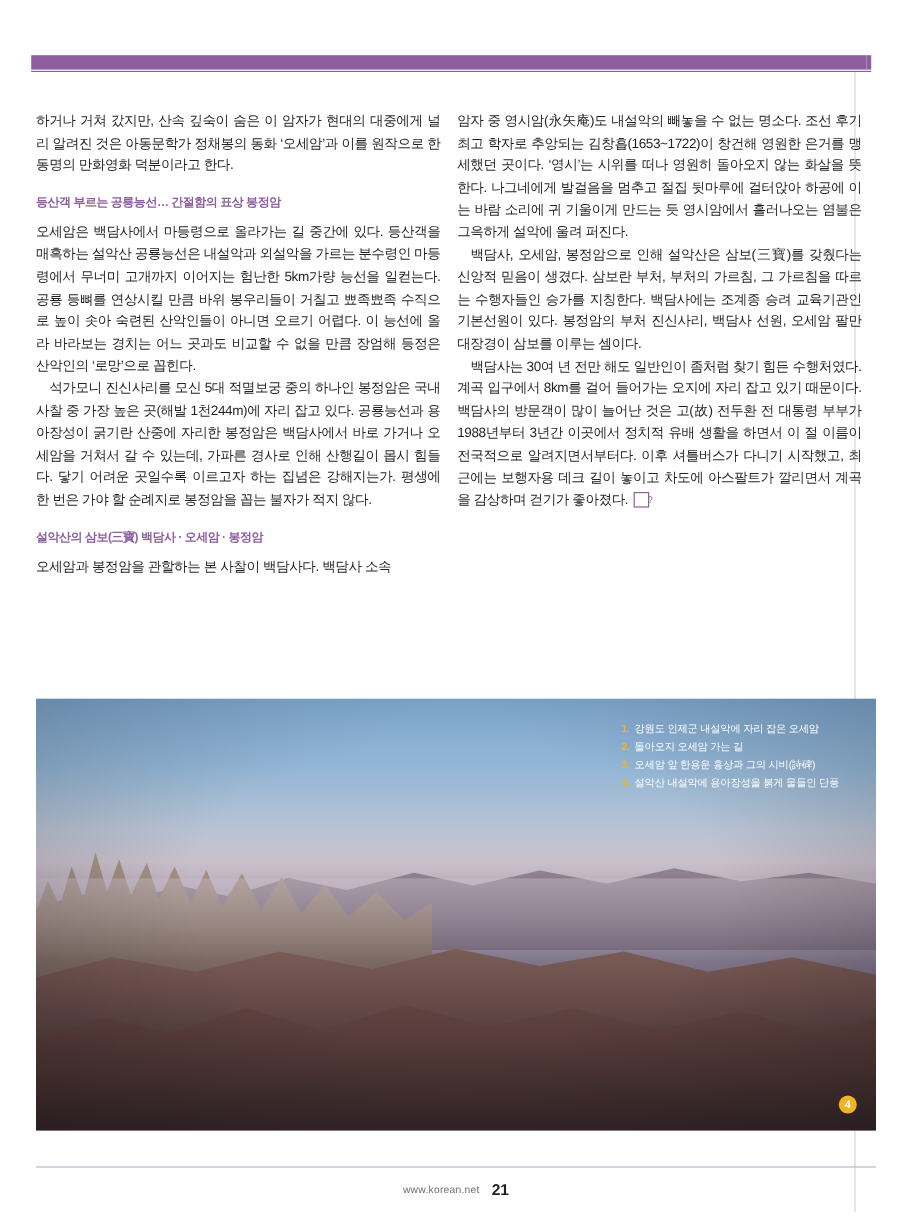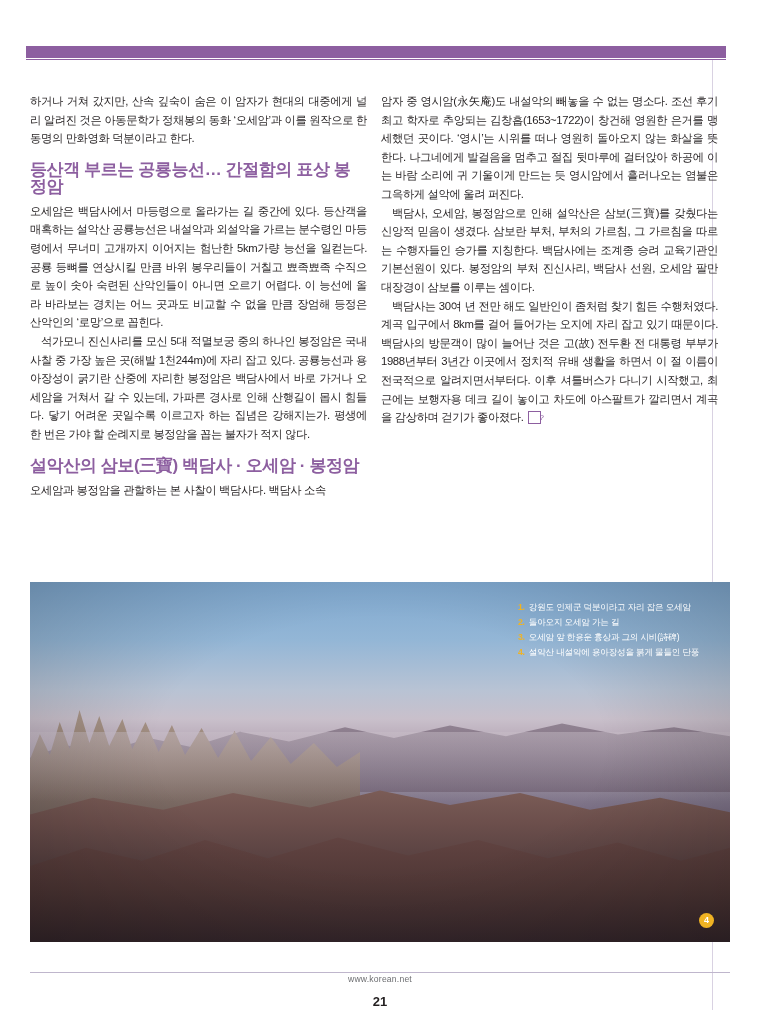--- a/index.html
+++ b/index.html
@@ -71,21 +71,21 @@
     color: #231f20;
   }
   p.body + p.body {
     text-indent: 11px;
   }
   p.body.noindent {
     text-indent: 0;
   }
   h3.sub {
     margin: 13px 0 7px 0;
-    font-size: 17px;
+    font-size: 10px;
     line-height: 17px;
     font-weight: bold;
     color: #8d5fa0;
     letter-spacing: -0.4px;
   }
   .endmark {
     display: inline-block;
     width: 11px;
     height: 11px;
     border: 1px solid #8d5fa0;
@@ -235,21 +235,20 @@
   .footer {
     position: absolute;
     left: 30px;
     top: 980px;
     width: 700px;
     height: 22px;
     display: flex;
     align-items: center;
     justify-content: center;
     gap: 10px;
-    flex-direction: column;
   }
   .footer-url {
     font-size: 8.6px;
     color: #6d6e71;
     letter-spacing: 0.2px;
   }
   .footer-page {
     font-size: 13px;
     font-weight: bold;
     color: #231f20;
@@ -299,21 +298,21 @@
     <div class="ridge-rock"></div>
     <div class="photo-haze"></div>
     <div class="slope-mid"></div>
     <div class="slope-near"></div>
     <div class="photo-vignette"></div>
   </div>
 
   <div class="caption-list">
     <div class="caption-item">
       <span class="caption-num">1.</span>
-      <span>강원도 인제군 덕분이라고 자리 잡은 오세암</span>
+      <span>강원도 인제군 내설악에 자리 잡은 오세암</span>
     </div>
     <div class="caption-item">
       <span class="caption-num">2.</span>
       <span>돌아오지 오세암 가는 길</span>
     </div>
     <div class="caption-item">
       <span class="caption-num">3.</span>
       <span>오세암 앞 한용운 흉상과 그의 시비(詩碑)</span>
     </div>
     <div class="caption-item">

